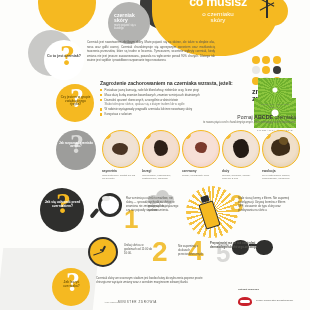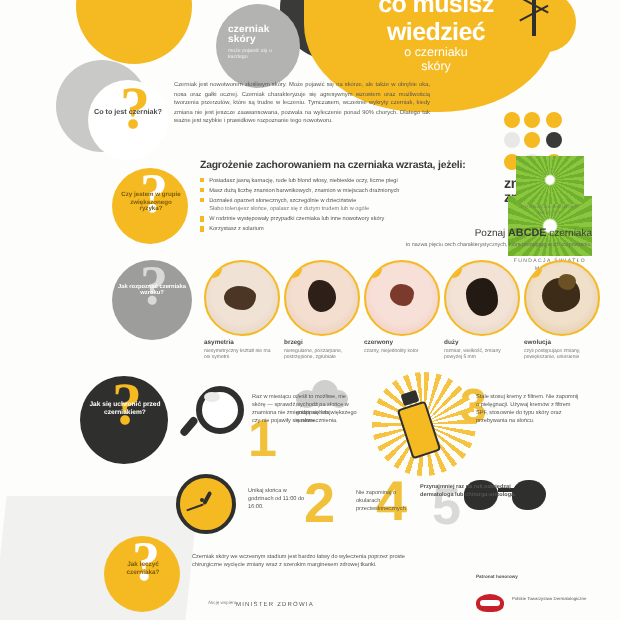--- a/index.html
+++ b/index.html
@@ -141,21 +141,20 @@
   <div class="c-gray-left"></div>
 
   <div class="c-gray-badge">
     <div class="t1">czerniak skóry</div>
     <div class="t2">może pojawić się u każdego</div>
   </div>
 
   <div class="title-blob"></div>
   <div class="title-wrap">
     <div class="t-line1">co musisz</div>
-    <div class="t-line2">wiedzieć</div>
     <div class="t-line3">o czerniaku</div>
     <div class="t-line4">skóry</div>
   </div>
 
   <div class="needle"></div>
   <div class="logo">
     <div class="dotgrid">
       <i></i>
         <i></i>
         <i></i>

